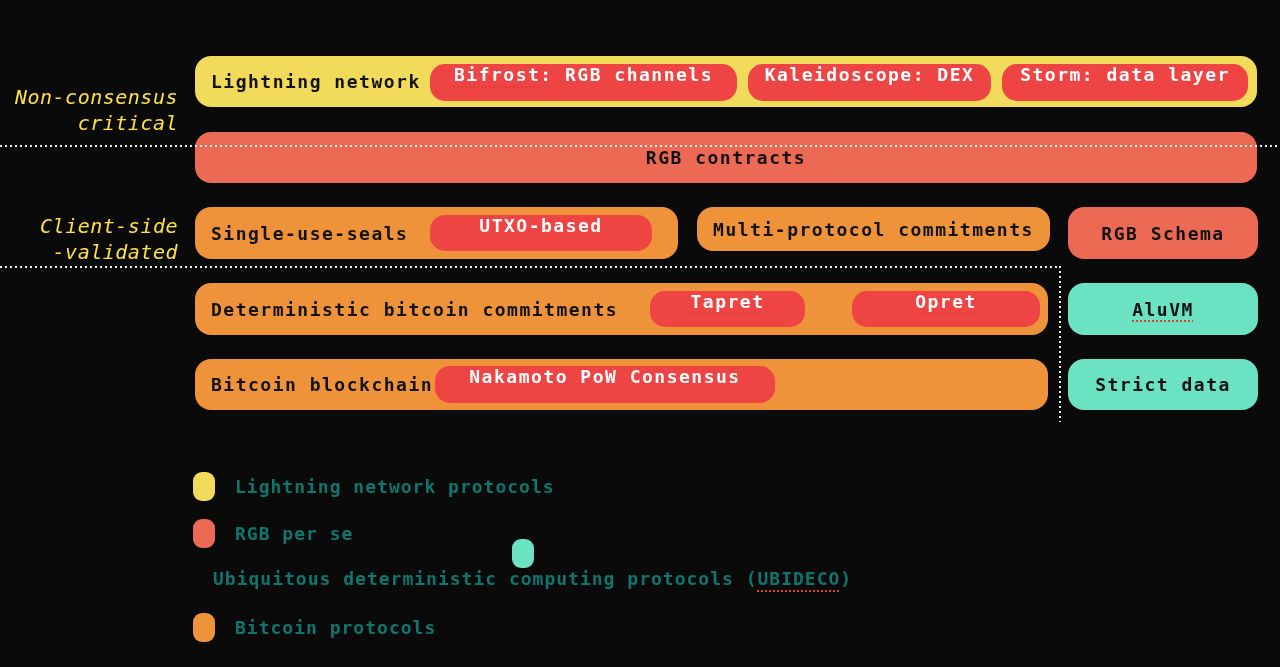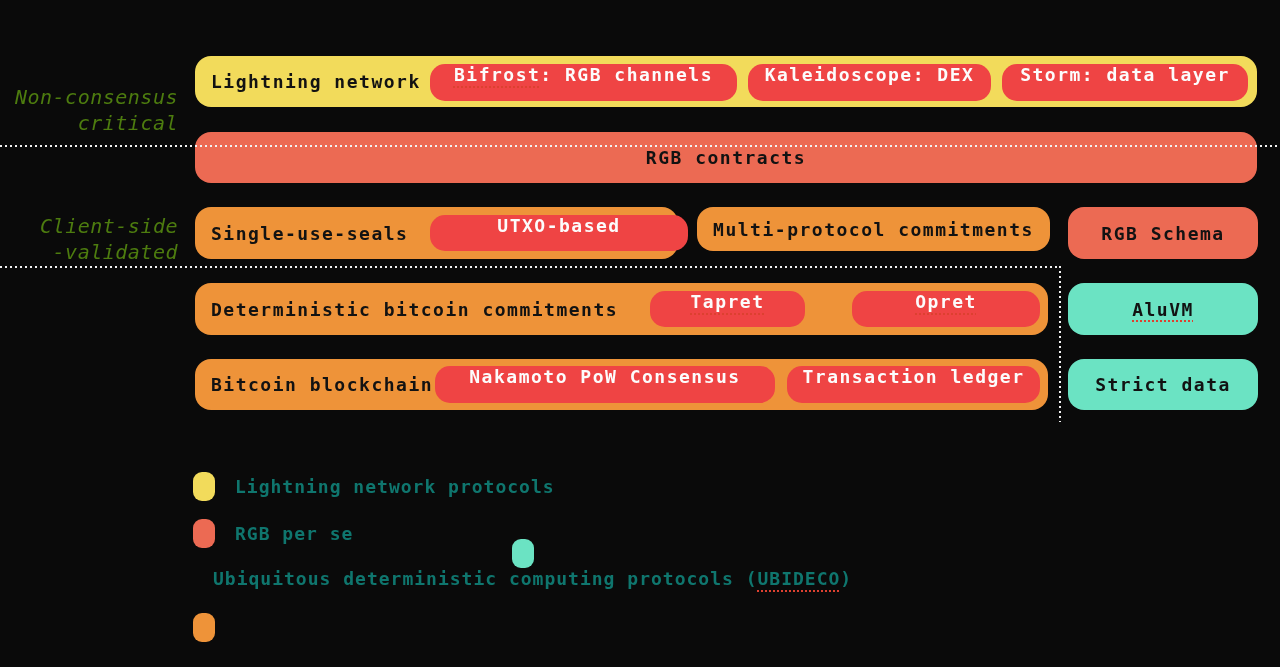--- a/index.html
+++ b/index.html
@@ -3,21 +3,21 @@
 <meta charset="utf-8">
 <style>
   html,body{margin:0;padding:0;background:#0a0a0a;}
   .canvas{
     position:relative;width:1280px;height:667px;background:#0a0a0a;overflow:hidden;
     font-family:"DejaVu Sans Mono","Liberation Mono",monospace;
   }
   
   .side-label{
     position:absolute;left:0;width:178px;text-align:right;
-    color:#4d7c0f;font-style:italic;font-size:20px;line-height:26px;letter-spacing:.5px;
+    color:#fde047;font-style:italic;font-size:20px;line-height:26px;letter-spacing:.5px;
   }
   
   .bar{
     position:absolute;display:flex;align-items:center;
     border-radius:16px;color:#121212;font-weight:bold;font-size:18px;letter-spacing:1.5px;
   }
   .bar.left-label{justify-content:flex-start;padding-left:16px;box-sizing:border-box;}
   .bar.center-label{justify-content:center;}
   
   .pill{
@@ -67,21 +67,21 @@
     <span>Storm: data layer</span>
   </div>
 
   <div class="bar center-label" style="left:195px;top:132px;width:1062px;height:51px;background:#ec6a53;">
     <span>RGB contracts</span>
   </div>
 
   <div class="bar left-label" style="left:195px;top:207px;width:483px;height:52px;background:#ee9339;">
     <span>Single-use-seals</span>
   </div>
-  <div class="pill" style="left:430px;top:215px;width:258px;height:36px;">
+  <div class="pill" style="left:430px;top:215px;width:222px;height:36px;">
     <span>UTXO-based</span>
   </div>
   <div class="bar center-label" style="left:697px;top:207px;width:353px;height:44px;background:#ee9339;">
     <span>Multi-protocol commitments</span>
   </div>
   <div class="bar center-label" style="left:1068px;top:207px;width:190px;height:52px;background:#ec6a53;">
     <span>RGB Schema</span>
   </div>
 
   <div class="bar left-label" style="left:195px;top:283px;width:853px;height:52px;background:#ee9339;">
@@ -96,23 +96,20 @@
   <div class="bar center-label" style="left:1068px;top:283px;width:190px;height:52px;background:#6be3c3;">
     <span class="squiggle">AluVM</span>
   </div>
 
   <div class="bar left-label" style="left:195px;top:359px;width:853px;height:51px;background:#ee9339;">
     <span>Bitcoin blockchain</span>
   </div>
   <div class="pill" style="left:435px;top:366px;width:340px;height:37px;">
     <span>Nakamoto PoW Consensus</span>
   </div>
-  <div class="pill" style="left:787px;top:366px;width:253px;height:37px;">
-    <span>Transaction ledger</span>
-  </div>
   <div class="bar center-label" style="left:1068px;top:359px;width:190px;height:51px;background:#6be3c3;">
     <span>Strict data</span>
   </div>
 
   <div class="hline" style="left:0;top:145px;width:1280px;"></div>
   <div class="hline" style="left:0;top:266px;width:1060px;"></div>
   <div class="vline" style="left:1059px;top:266px;height:156px;"></div>
 
   <div class="legend-item" style="top:471px;">
     <div class="legend-swatch" style="background-color: rgb(242, 219, 91);"></div>
@@ -121,15 +118,16 @@
   <div class="legend-item" style="top:518px;">
     <div class="legend-swatch" style="background-color: rgb(236, 106, 83);"></div>
     <div class="legend-text">RGB per se</div>
   </div>
   <div class="legend-item" style="top:539px;flex-direction:column;">
     <div class="legend-swatch" style="background-color: rgb(107, 227, 195);"></div>
     <div class="legend-text"><span>Ubiquitous deterministic computing protocols (</span><span class="squiggle">UBIDECO</span><span>)</span></div>
   </div>
   <div class="legend-item" style="top:612px;">
     <div class="legend-swatch" style="background-color: rgb(238, 147, 57);"></div>
+    <div class="legend-text">Bitcoin protocols</div>
   </div>
 
 </div>
 
 </body></html>

